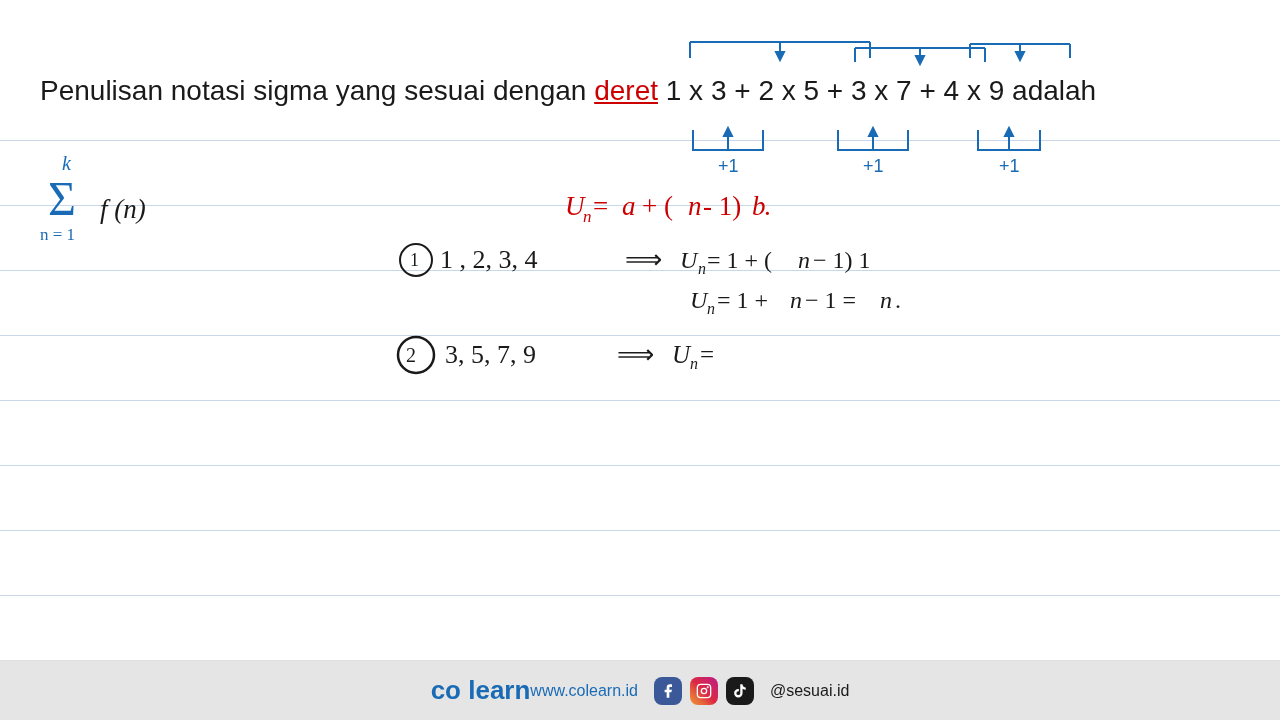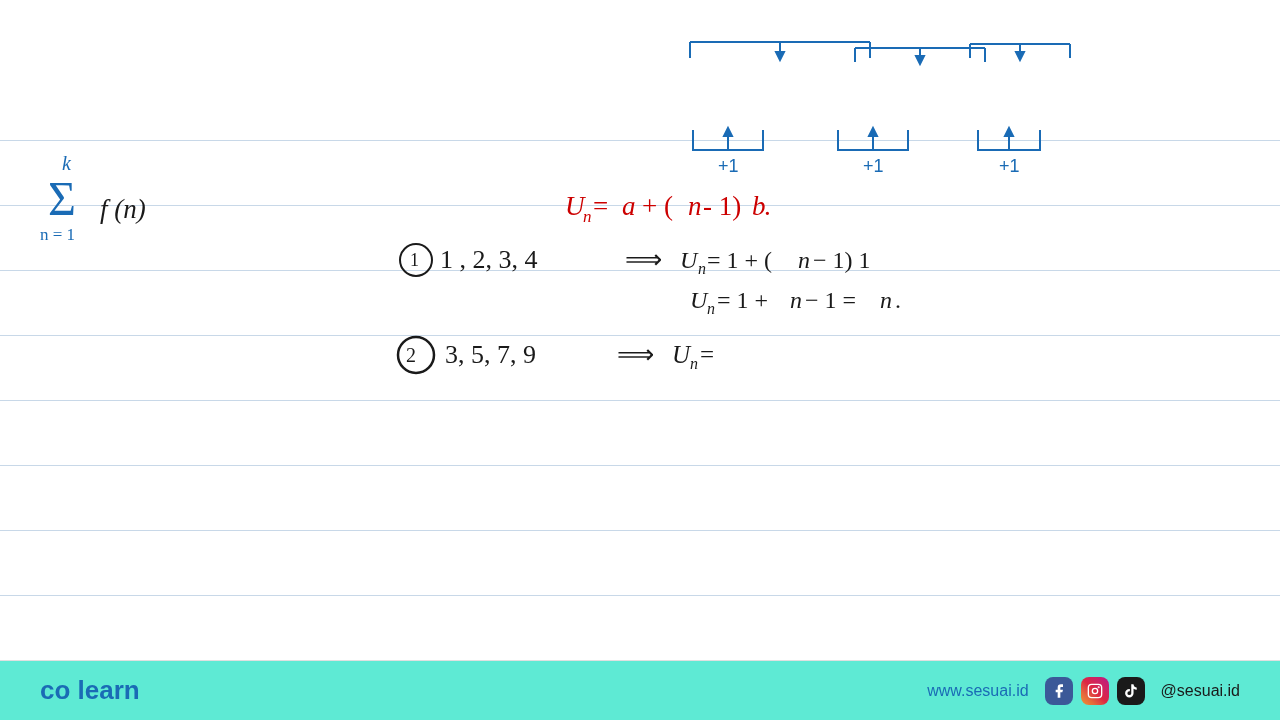--- a/index.html
+++ b/index.html
@@ -53,25 +53,25 @@
       text-decoration: underline;
     }
 
     
     .footer {
       position: absolute;
       bottom: 0;
       left: 0;
       width: 1280px;
       height: 60px;
-      background: #5eead4;
+      background: #e5e5e5;
       border-top: 1px solid #e0e0e0;
       display: flex;
       align-items: center;
-      justify-content: space-between;
+      justify-content: center;
       padding: 0 40px;
     }
 
     .logo {
       font-size: 26px;
       font-weight: bold;
       font-family: Arial, sans-serif;
     }
 
     .logo-co {
@@ -143,20 +143,23 @@
     <div class="line" style="top: 65px;"></div>
     <div class="line" style="top: 130px;"></div>
     <div class="line" style="top: 195px;"></div>
     <div class="line" style="top: 260px;"></div>
     <div class="line" style="top: 325px;"></div>
     <div class="line" style="top: 390px;"></div>
     <div class="line" style="top: 455px;"></div>
     <div class="line" style="top: 520px;"></div>
   </div>
 
+  <div class="title-text">
+    <span>Penulisan notasi sigma yang sesuai dengan </span><span class="title-highlight">deret</span><span> 1 x 3 + 2 x 5 + 3 x 7 + 4 x 9 adalah</span>
+  </div>
 
   <svg class="math-svg" xmlns="http://www.w3.org/2000/svg">
 
     <g stroke="#1a6bb5" stroke-width="2" fill="none">
 
       <line x1="690" y1="58" x2="690" y2="42"></line>
       <line x1="690" y1="42" x2="870" y2="42"></line>
       <line x1="870" y1="42" x2="870" y2="58"></line>
 
       <line x1="780" y1="42" x2="780" y2="58"></line>
@@ -249,21 +252,21 @@
 
 </div>
 
 <div class="footer">
   <div class="logo">
     <span class="logo-co">co</span>
     <span> </span>
     <span class="logo-learn">learn</span>
   </div>
   <div class="footer-right">
-    <span class="footer-url">www.sesuai.id</span>
+    <span class="footer-url">www.colearn.id</span>
     <div class="social-icons">
 
       <div class="social-icon" style="background:#3b5998; border-radius:8px;">
         <svg width="16" height="16" viewBox="0 0 24 24" fill="white" xmlns="http://www.w3.org/2000/svg">
           <path d="M18 2h-3a5 5 0 0 0-5 5v3H7v4h3v8h4v-8h3l1-4h-4V7a1 1 0 0 1 1-1h3z"></path>
         </svg>
       </div>
 
       <div class="social-icon" style="background: linear-gradient(45deg, #f09433, #e6683c, #dc2743, #cc2366, #bc1888); border-radius:8px;">
         <svg width="16" height="16" viewBox="0 0 24 24" fill="none" stroke="white" stroke-width="2" xmlns="http://www.w3.org/2000/svg">

